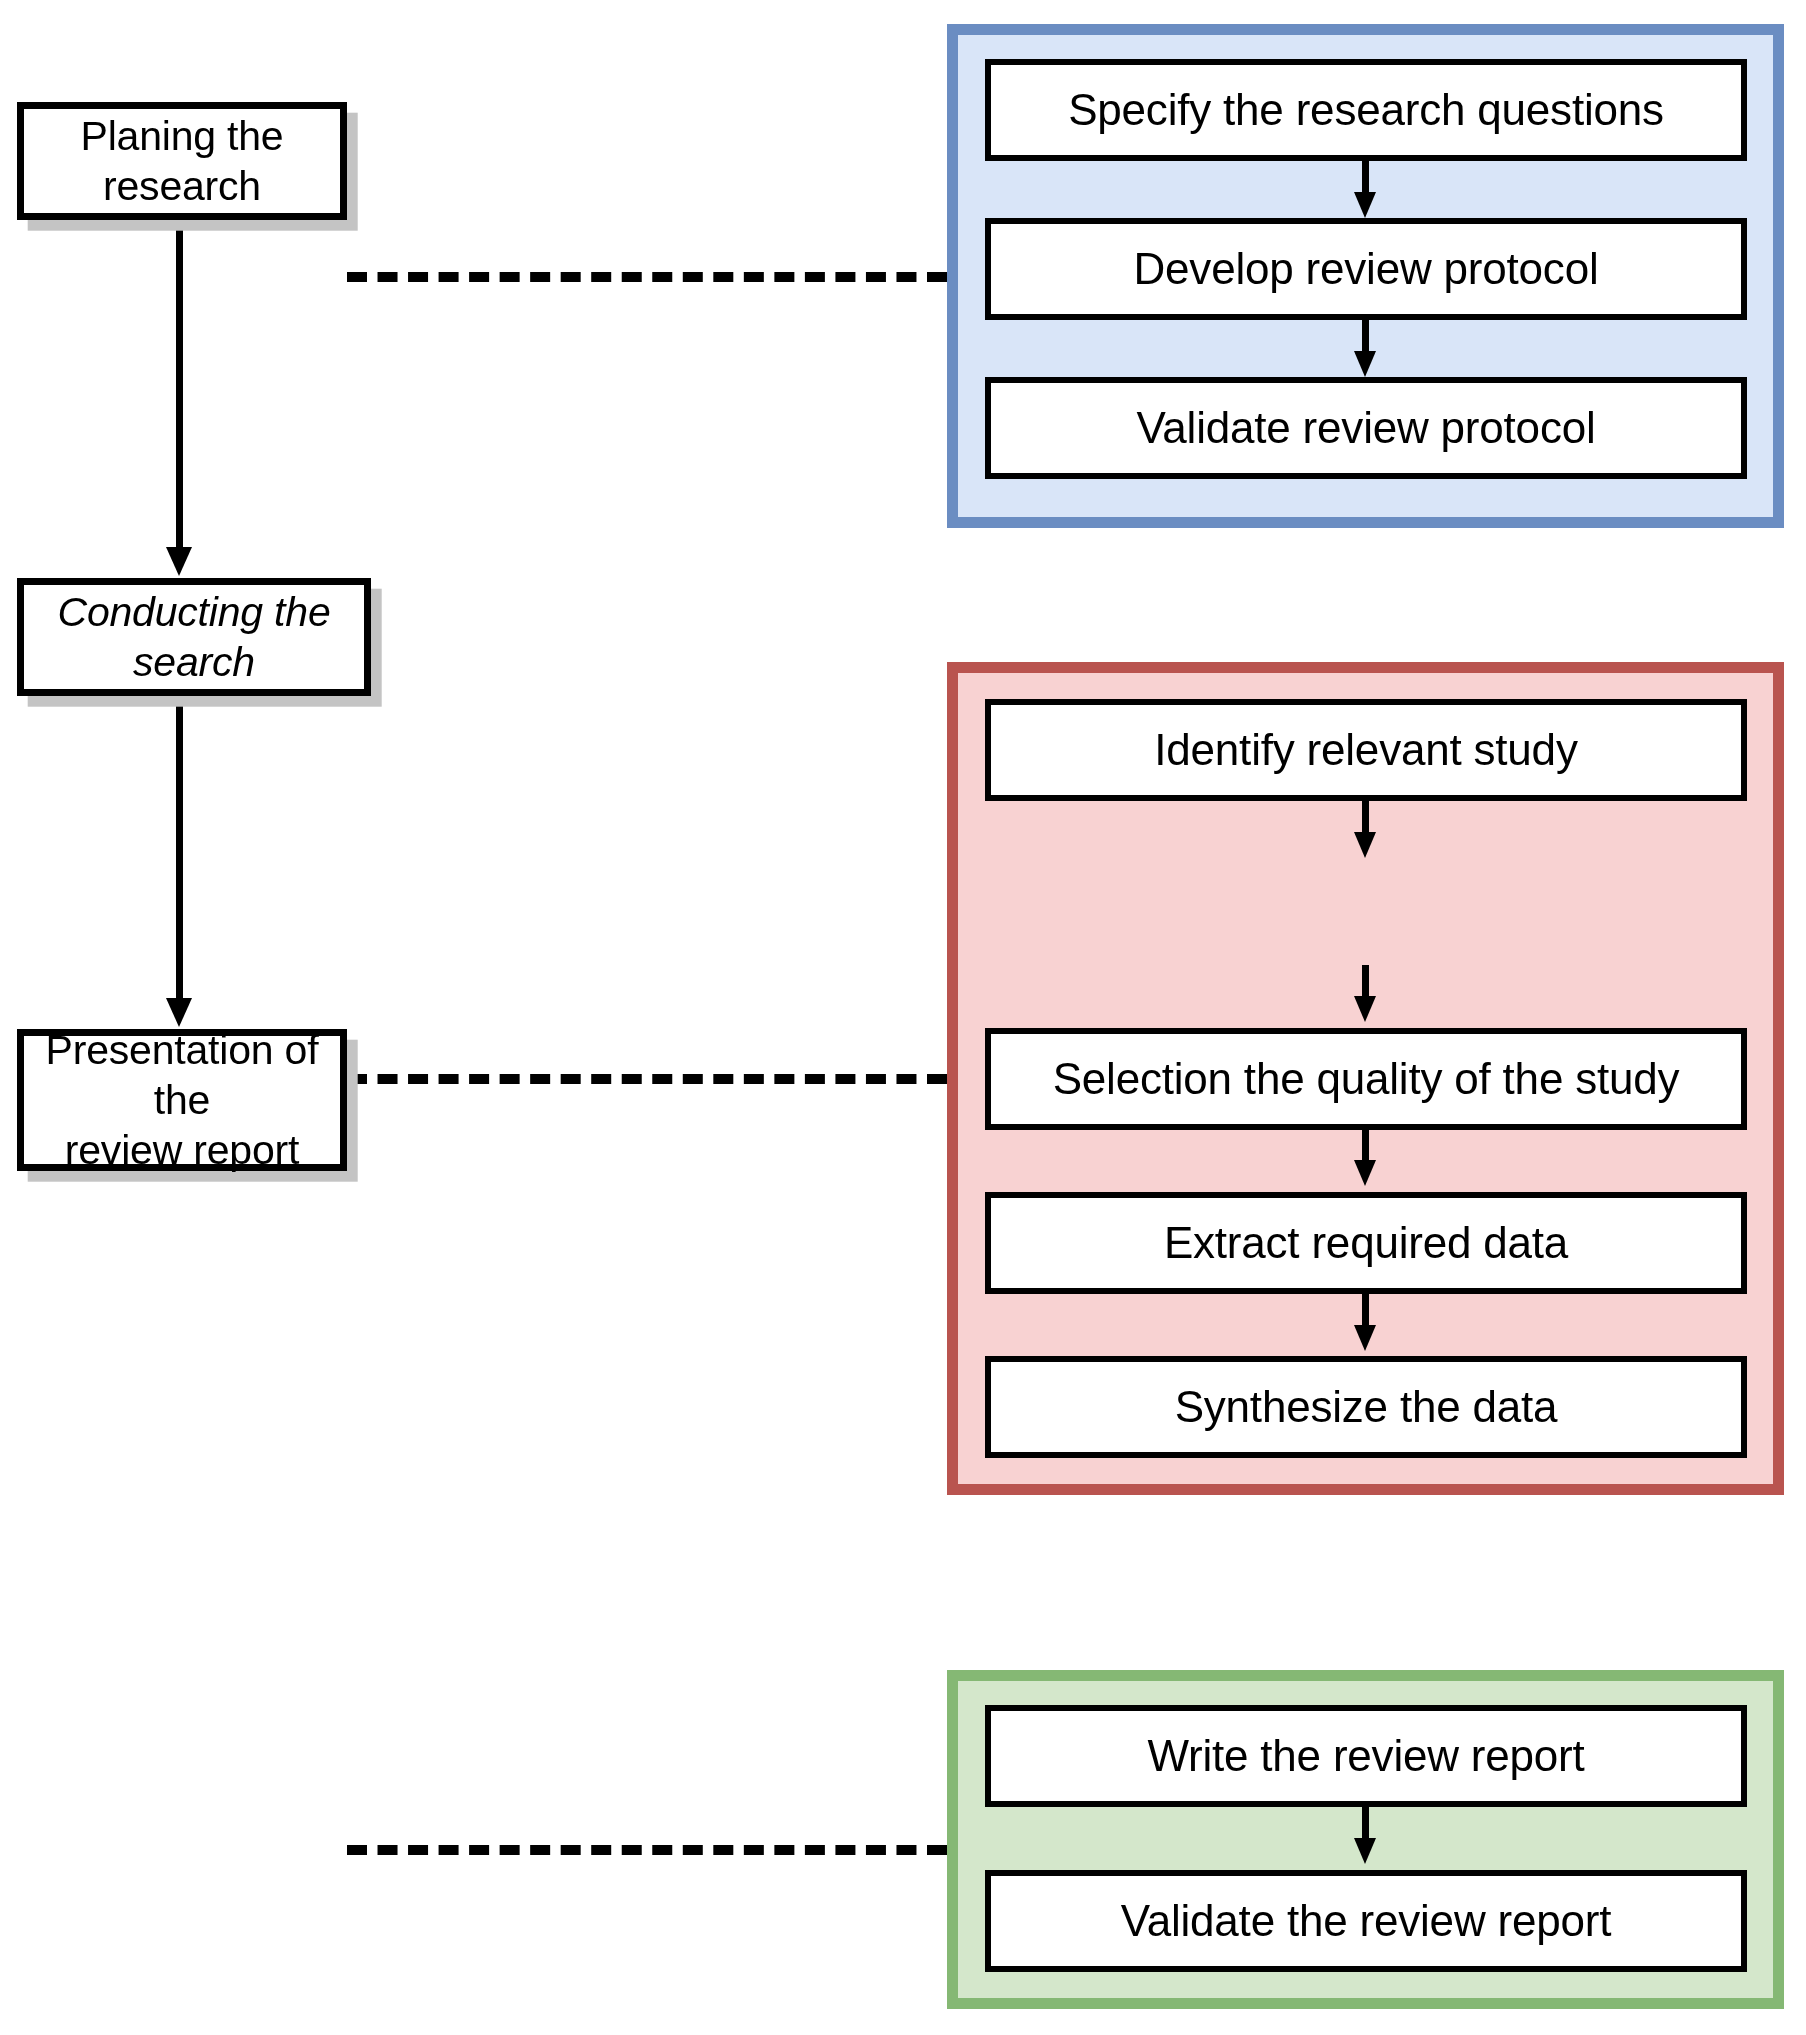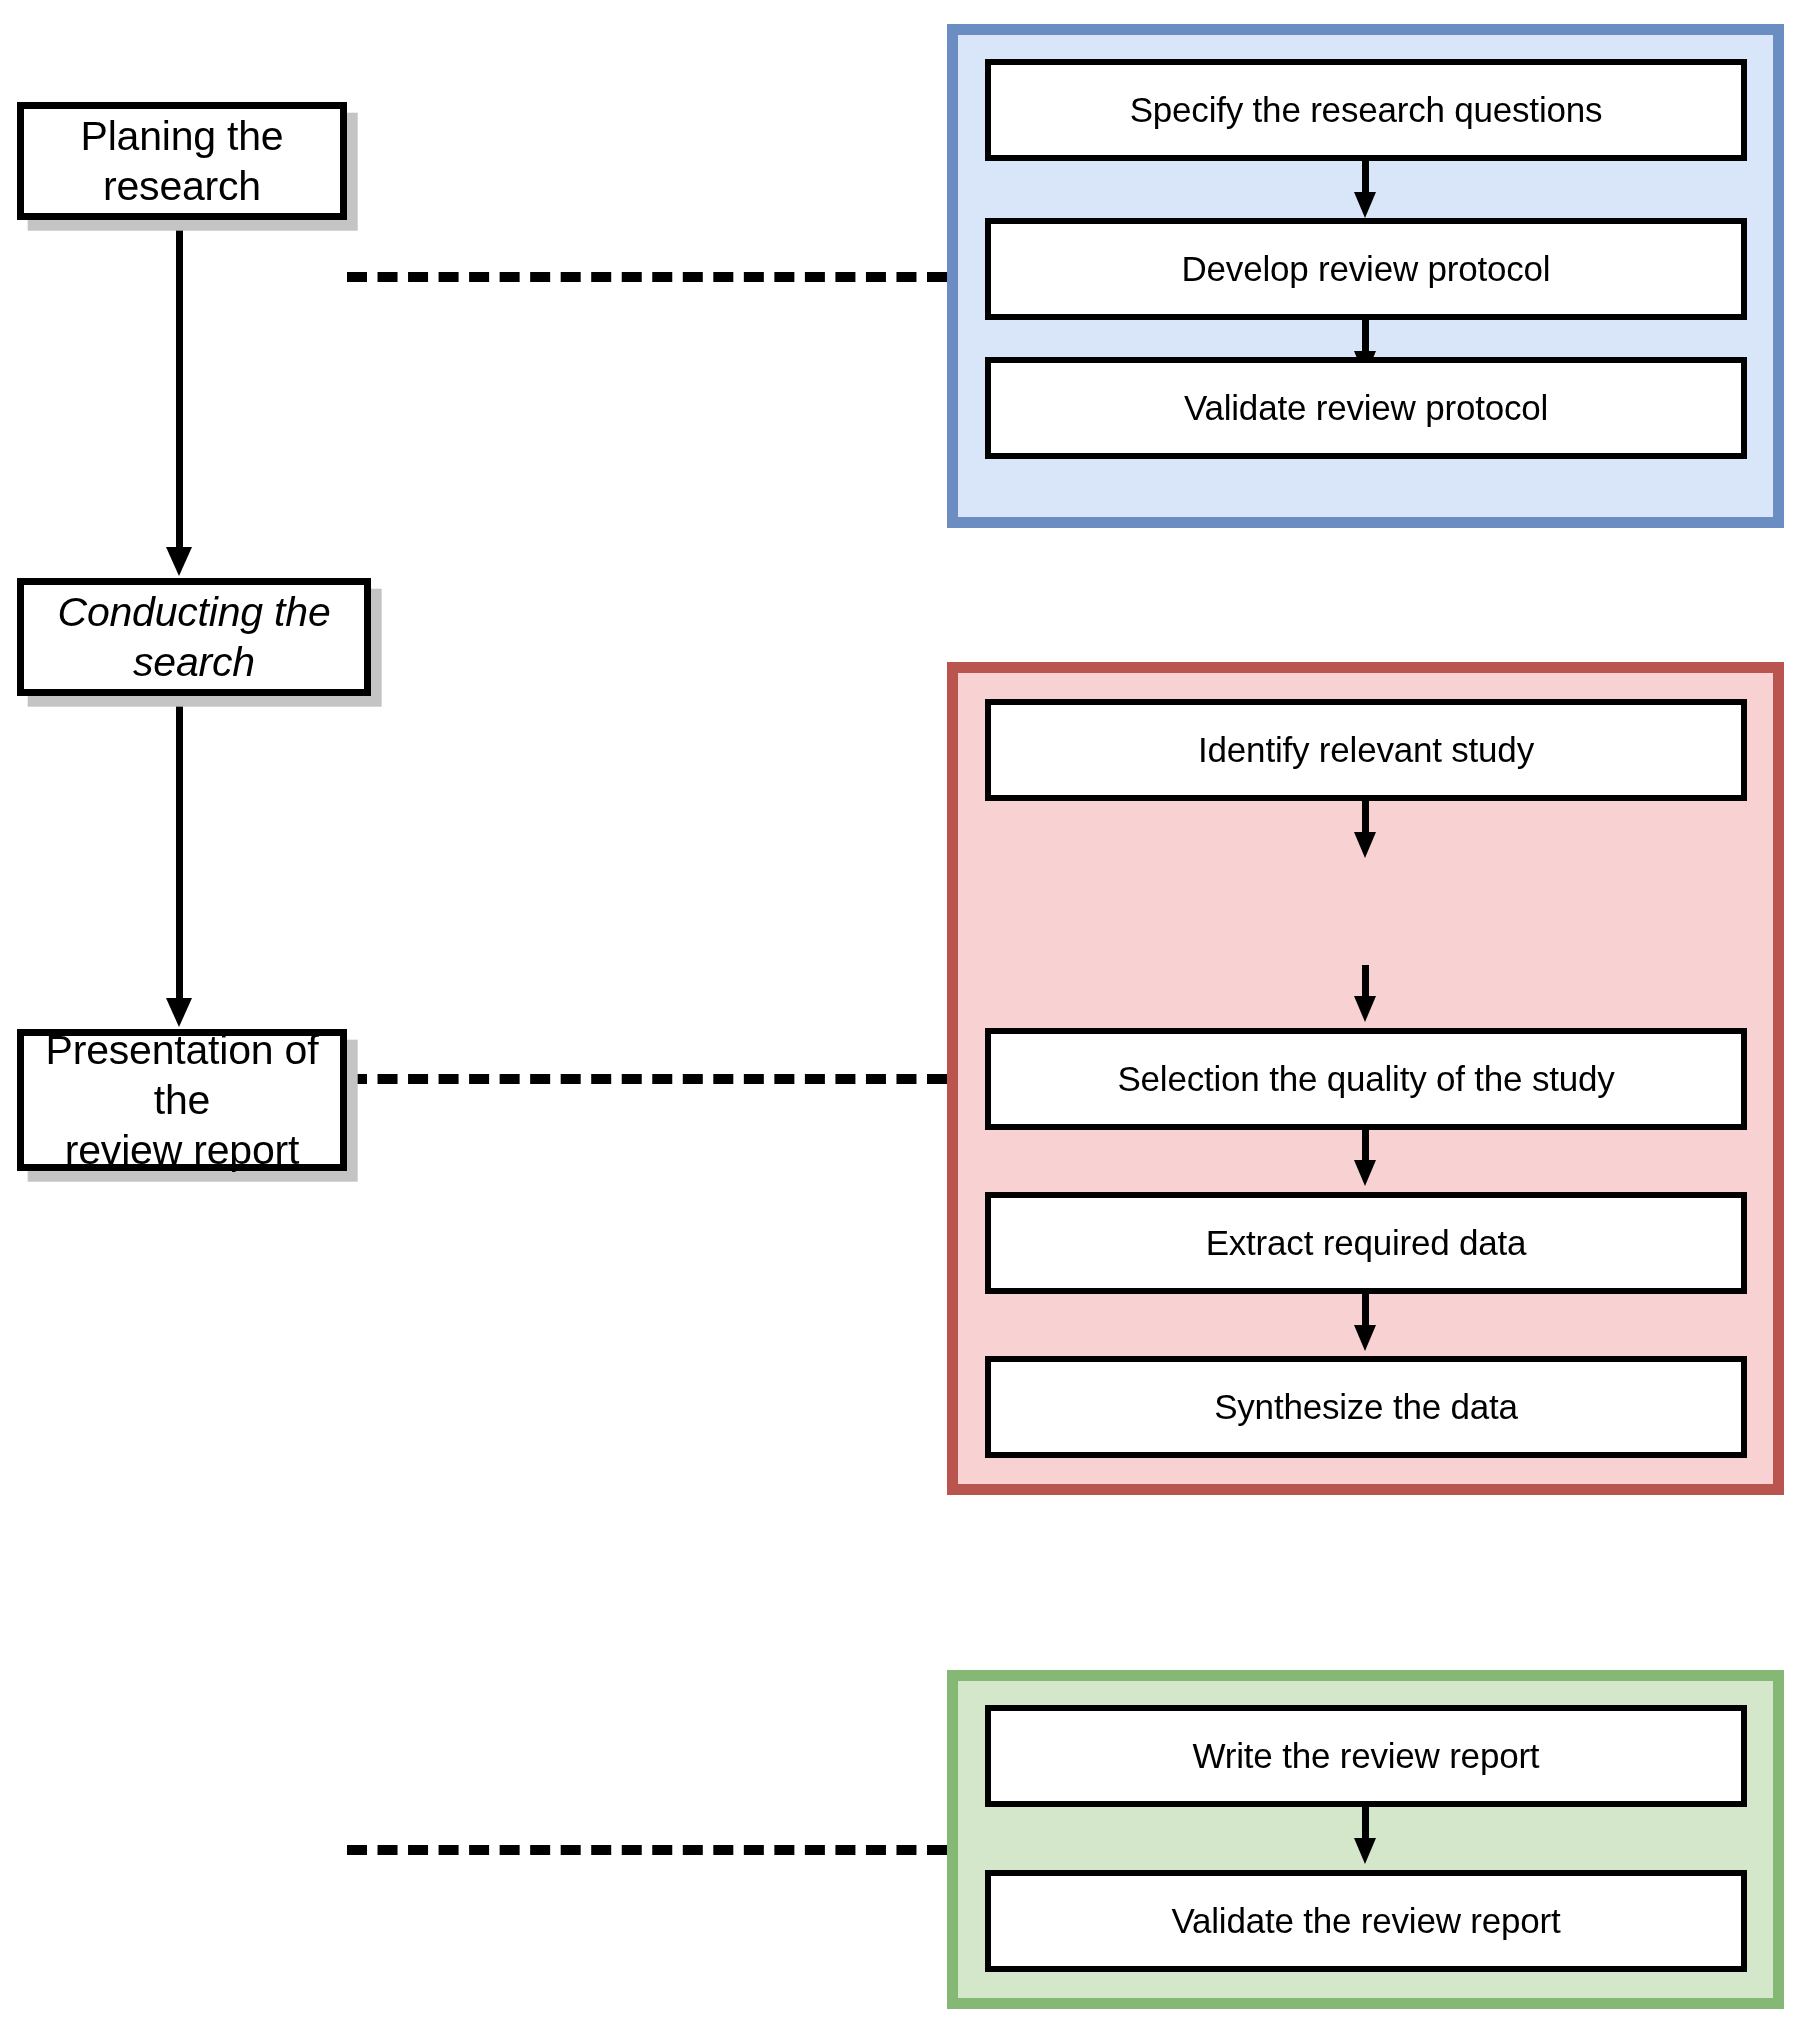--- a/index.html
+++ b/index.html
@@ -56,21 +56,21 @@
     background: #ffffff;
     border: 6.1px solid #000000;
     box-sizing: border-box;
     display: flex;
     align-items: center;
     justify-content: center;
     text-align: center;
     z-index: 4;
   }
   .step-box .step-label {
-    font-size: 35px;
+    font-size: 44px;
     line-height: 1.15;
     color: #000000;
     letter-spacing: -0.2px;
     padding: 0 10.7px;
   }
 
   
   .v-line {
     position: absolute;
     background: #000000;
@@ -138,21 +138,21 @@
   </div>
   <div class="v-line" style="left:1362px; top:161px; width:7px; height:34px;"></div>
   <div class="arrow-head small" style="left:1354px; top:192px;"></div>
 
   <div class="step-box" style="left:985px; top:218px; width:762px; height:102px;">
     <span class="step-label">Develop review protocol</span>
   </div>
   <div class="v-line" style="left:1362px; top:320px; width:7px; height:34px;"></div>
   <div class="arrow-head small" style="left:1354px; top:351px;"></div>
 
-  <div class="step-box" style="left:985px; top:357px; width:762px; height:102px;">
+  <div class="step-box" style="left:985px; top:377px; width:762px; height:102px;">
     <span class="step-label">Validate review protocol</span>
   </div>
 
   <div class="step-box" style="left:985px; top:699px; width:762px; height:102px;">
     <span class="step-label">Identify relevant study</span>
   </div>
   <div class="v-line" style="left:1362px; top:801px; width:7px; height:34px;"></div>
   <div class="arrow-head small" style="left:1354px; top:832px;"></div>
 
   <div class="v-line" style="left:1362px; top:965px; width:7px; height:34px;"></div>

